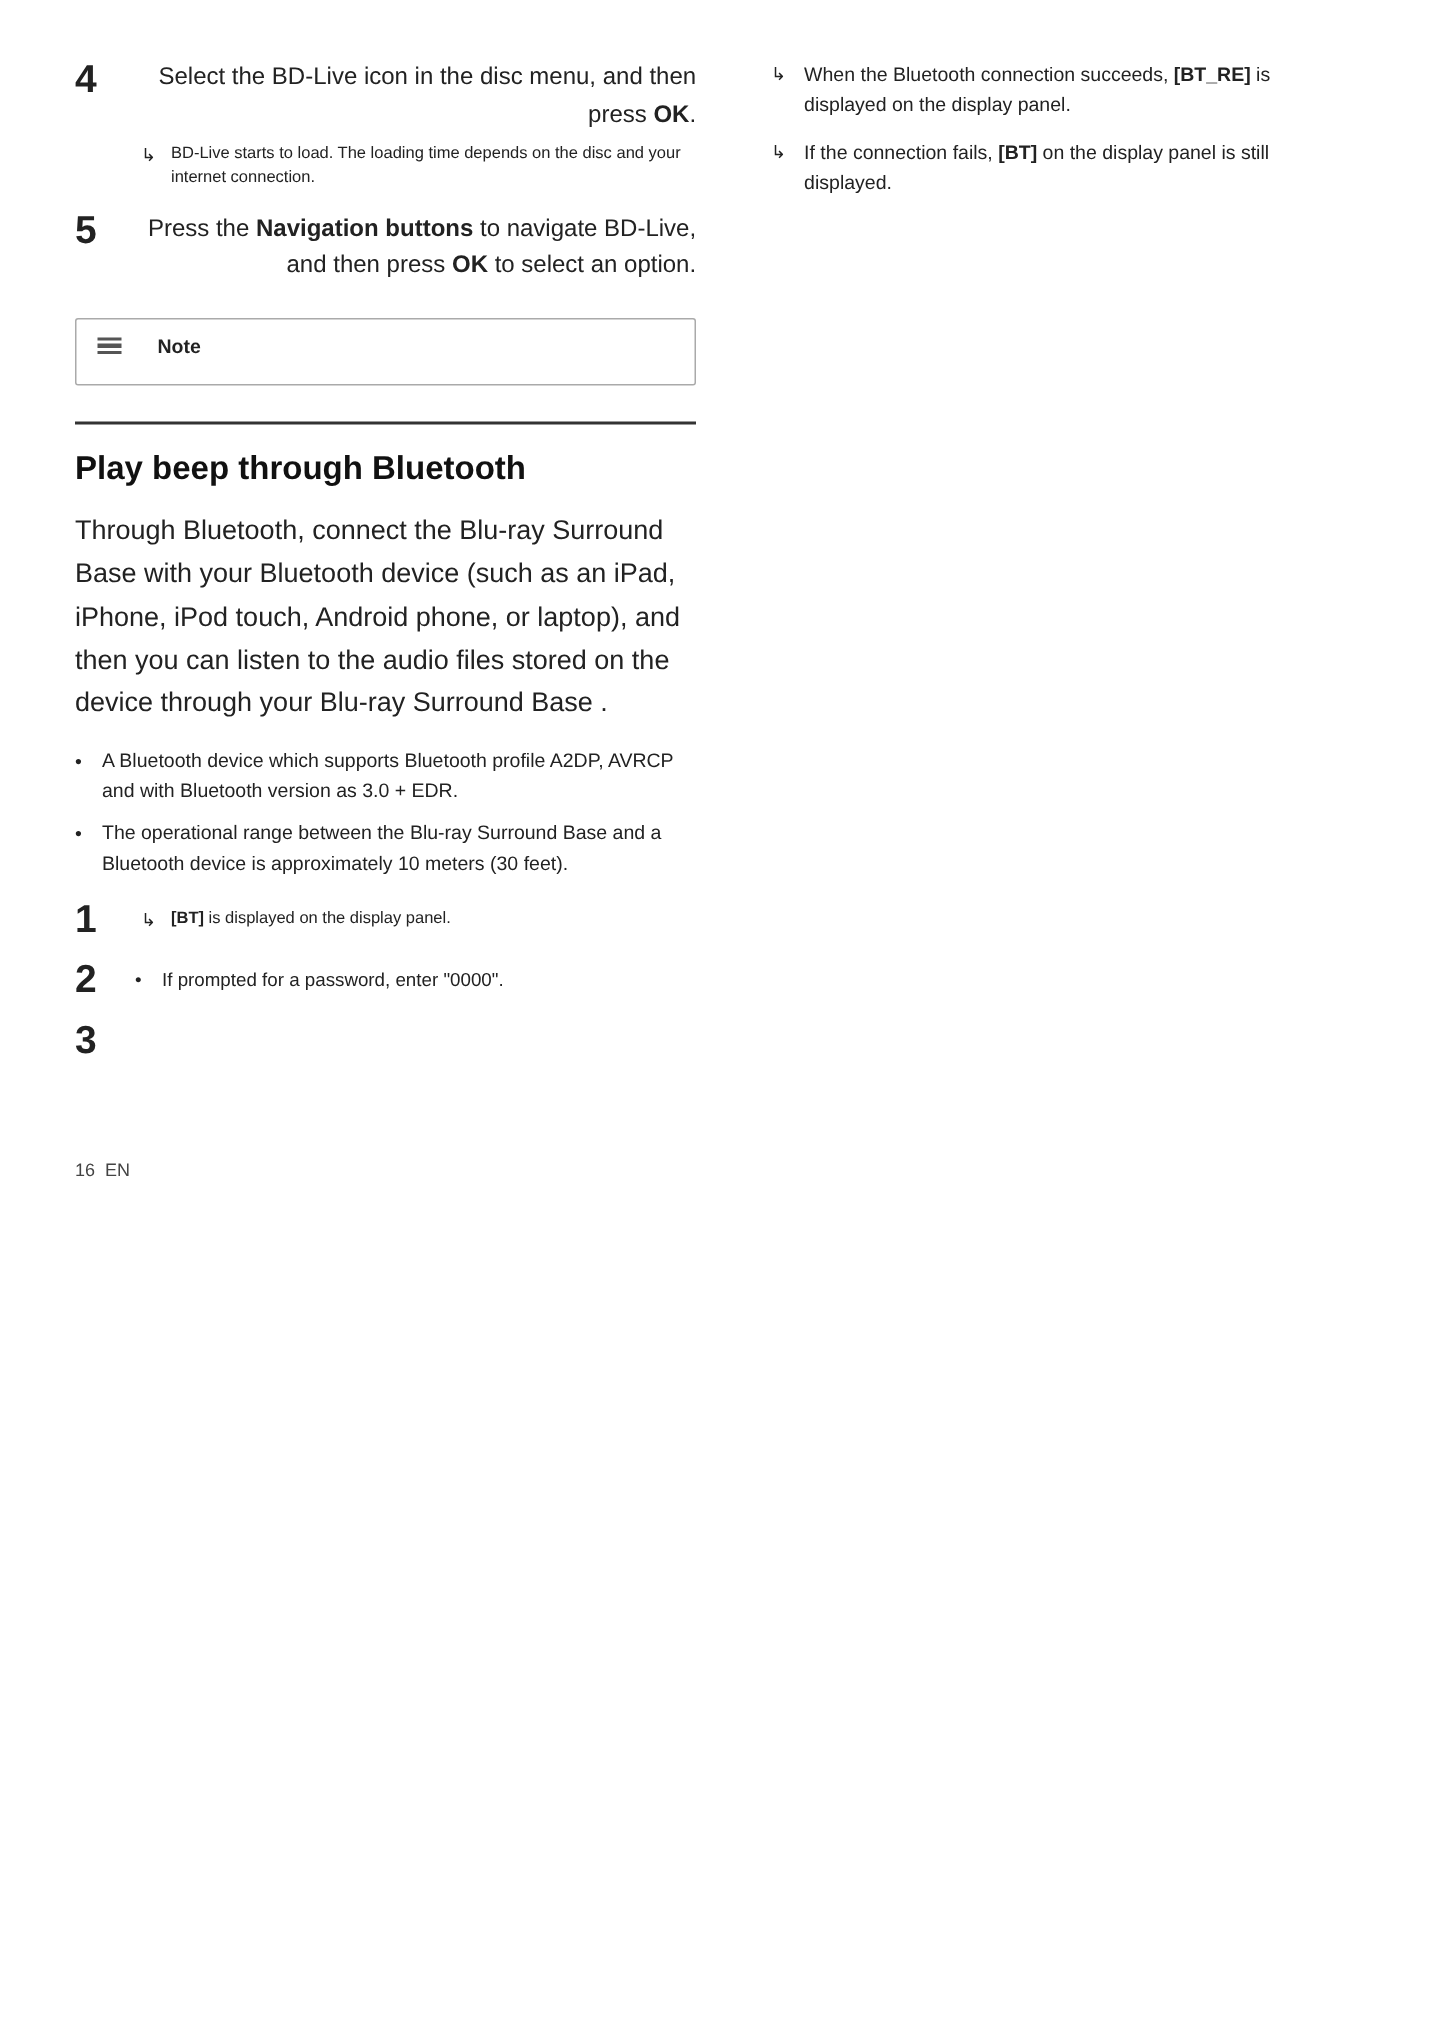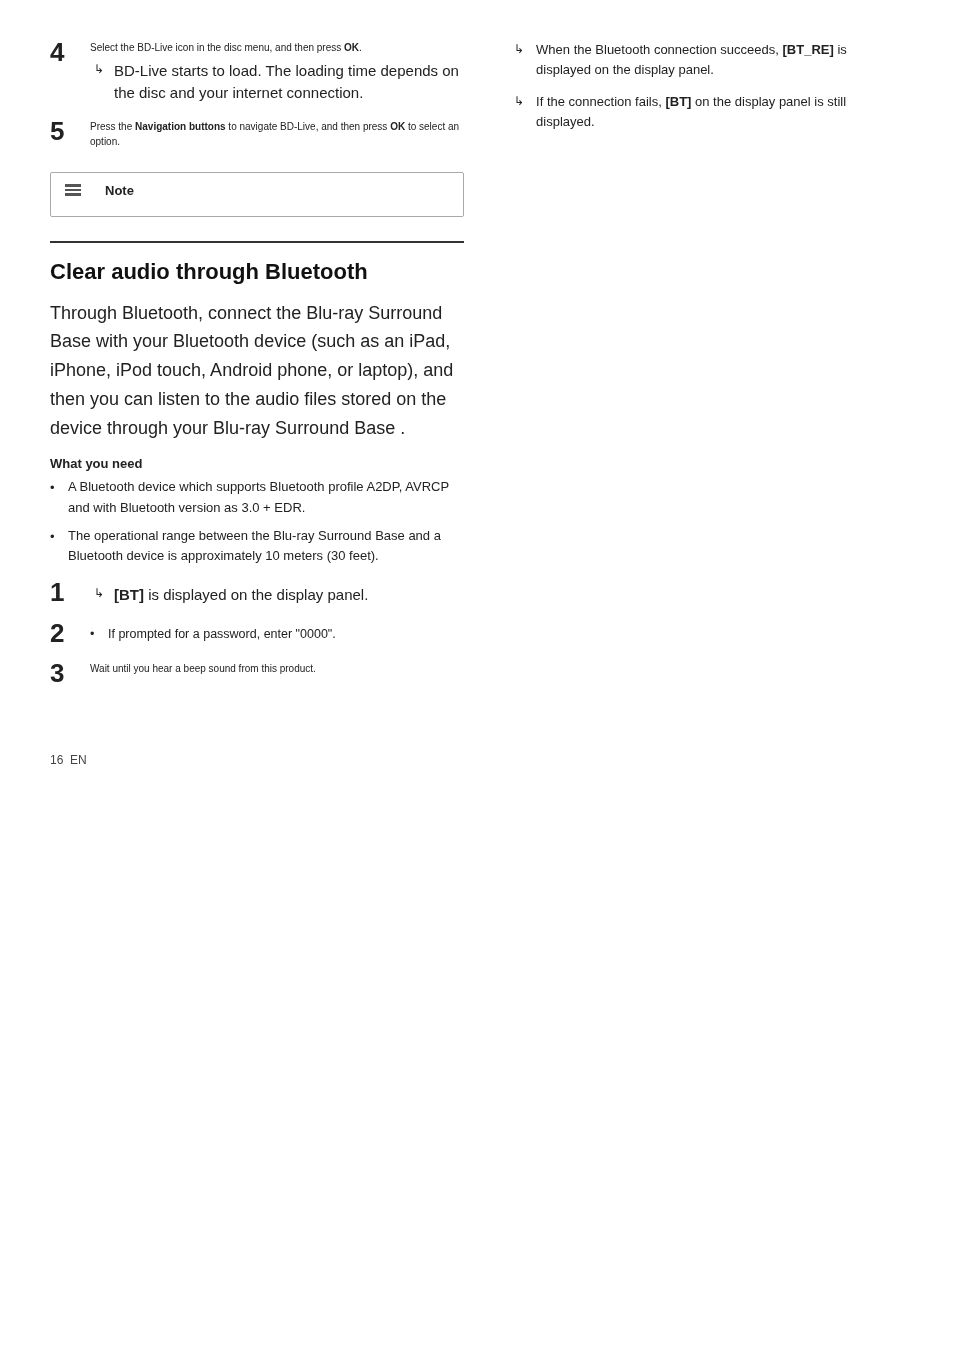--- a/index.html
+++ b/index.html
@@ -37,42 +37,43 @@
       color: #222;
       min-width: 32px;
       line-height: 1.1;
       margin-right: 8px;
       margin-top: -2px;
     }
     .step-content {
       flex: 1;
     }
     .step-content p {
-      font-size: 10px;
+      font-size: 16px;
       line-height: 1.55;
       margin-bottom: 4px;
+      text-align: right;
     }
     .step-content p strong {
       font-weight: bold;
     }
     .arrow-item {
       display: flex;
       align-items: flex-start;
       margin-top: 4px;
       margin-left: 4px;
     }
     .arrow-sym {
       font-size: 12px;
       margin-right: 6px;
       margin-top: 2px;
       color: #222;
       min-width: 14px;
     }
     .arrow-text {
-      font-size: 15px;
+      font-size: 11px;
       line-height: 1.5;
     }
     .note-box {
       border: 1px solid #aaa;
       border-radius: 2px;
       padding: 10px 14px;
       margin: 18px 0 24px 0;
       background: #fff;
     }
     .note-header {
@@ -212,25 +213,24 @@
           <span></span>
           <span></span>
           <span></span>
         </span>
         <span class="note-title">Note</span>
       </div>
     </div>
 
     <hr class="section-divider">
 
-    <h2 class="section-title">Clear audio through Bluetooth</h2>
+    <h2 class="section-title">Play beep through Bluetooth</h2>
 
     <p class="section-intro">Through Bluetooth, connect the Blu-ray Surround Base  with your Bluetooth device (such as an iPad, iPhone, iPod touch, Android phone, or laptop), and then you can listen to the audio files stored on the device through your Blu-ray Surround Base .</p>
 
-    <p class="what-you-need">What you need</p>
 
     <ul class="bullet-list">
       <li>
         <span class="bullet-dot">•</span>
         <span>A Bluetooth device which supports Bluetooth profile A2DP, AVRCP and with Bluetooth version as 3.0 + EDR.</span>
       </li>
       <li>
         <span class="bullet-dot">•</span>
         <span>The operational range between the Blu-ray Surround Base  and a Bluetooth device is approximately 10 meters (30 feet).</span>
       </li>
@@ -253,23 +253,20 @@
           <li>
             <span class="sub-bullet-dot">•</span>
             <span>If prompted for a password, enter "0000".</span>
           </li>
         </ul>
       </div>
     </div>
 
     <div class="step-block">
       <div class="step-number">3</div>
-      <div class="step-content">
-        <p>Wait until you hear a beep sound from this product.</p>
-      </div>
     </div>
 
   </div>
 
   <div class="right-col">
     <div style="margin-top: 0;">
       <div class="rc-arrow-item">
         <span class="rc-arrow-sym">↳</span>
         <span class="rc-arrow-text">When the Bluetooth connection succeeds, <strong>[BT_RE]</strong> is displayed on the display panel.</span>
       </div>

